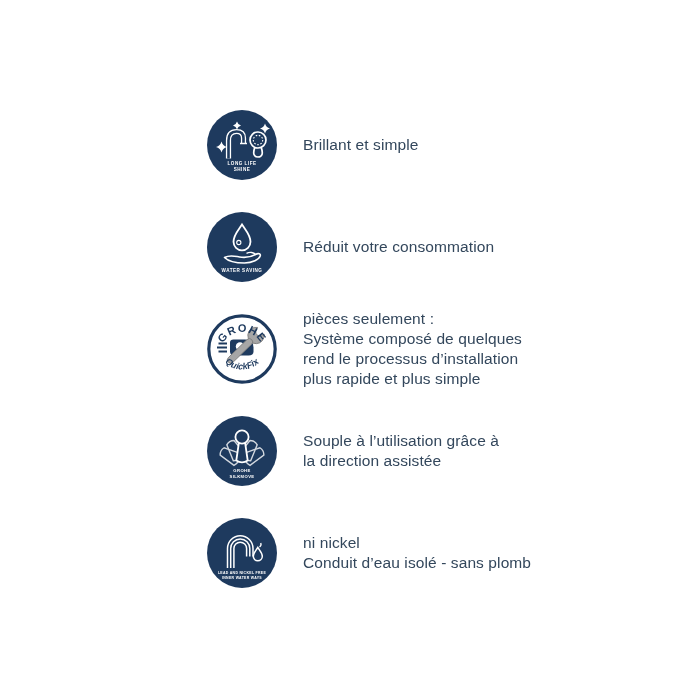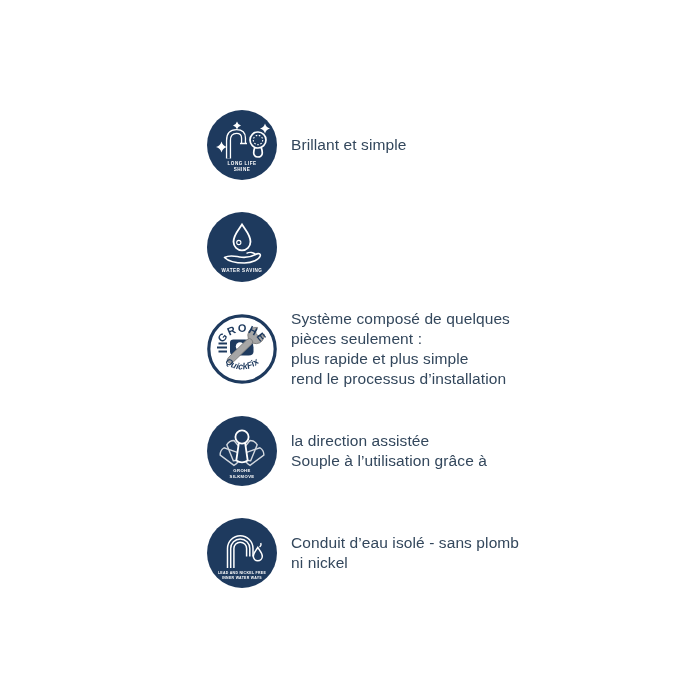--- a/index.html
+++ b/index.html
@@ -20,21 +20,21 @@
     align-items: center;
     height: 70px;
     margin-bottom: 32px;
   }
   .badge {
     flex: 0 0 70px;
     width: 70px;
     height: 70px;
   }
   .text {
-    margin-left: 14px;
+    margin-left: 26px;
     color: #33475c;
     font-size: 15.5px;
     line-height: 20px;
     white-space: nowrap;
     letter-spacing: 0.1px;
   }
   .text span { display: block; }
   .badge-label {
     fill: #ffffff;
     font-weight: bold;
@@ -83,20 +83,21 @@
         <path d="M35,12.5 C31.5,18 26.5,23 26.5,29.8 A8.5,8.5 0 0 0 43.5,29.8 C43.5,23 38.5,18 35,12.5 Z" stroke-width="1.8"></path>
         <circle cx="31.8" cy="30.5" r="2.1" stroke-width="1.1"></circle>
       </g>
       <g stroke="#ffffff" fill="none">
         <path d="M17.5,45.5 C23,42.5 28,44.3 32.5,45 C38,45.8 44,45 48.5,42.5 C51.5,40.8 54,41.8 53.2,44 C52,47.5 45.5,51 37.5,51 C29,51 21.5,49.5 17.5,45.5 Z" stroke-width="1.6" stroke-linejoin="round"></path>
         <path d="M48.8,42.6 C47,40.2 42.5,39.8 39.5,41.3" stroke-width="1.3"></path>
       </g>
       <text class="badge-label" x="35" y="59.5" font-size="4.6" letter-spacing="0.5">WATER SAVING</text>
     </svg>
     <div class="text">
+      <span>Réduit votre consommation</span>
     </div>
   </div>
 
   <div class="row">
     <svg class="badge" viewBox="0 0 70 70">
       <defs>
         <path id="qfTop" d="M13.5,39.5 A21.5,21.5 0 0 1 56.5,39.5" fill="none"></path>
         <path id="qfBot" d="M10.5,31 A24.5,24.5 0 0 0 59.5,31" fill="none"></path>
       </defs>
       <circle cx="35" cy="35" r="33.2" fill="#ffffff" stroke="#1e3a5e" stroke-width="3.2"></circle>
@@ -114,63 +115,63 @@
         <rect x="31.7" y="21.5" width="6.6" height="32.5" rx="3.3"></rect>
       </g>
       <text class="qf-arc" font-size="11" letter-spacing="1.2">
         <textPath href="#qfTop" startOffset="50%" text-anchor="middle">GROHE</textPath>
       </text>
       <text class="qf-arc" font-size="9" font-style="italic">
         <textPath href="#qfBot" startOffset="50%" text-anchor="middle">QuickFix</textPath>
       </text>
     </svg>
     <div class="text">
+      <span>pièces seulement :</span>
       <span>Système composé de quelques</span>
-      <span>pièces seulement :</span>
+      <span>rend le processus d’installation</span>
       <span>plus rapide et plus simple</span>
-      <span>rend le processus d’installation</span>
     </div>
   </div>
 
   <div class="row">
     <svg class="badge" viewBox="0 0 70 70">
       <circle cx="35" cy="35" r="35" fill="#1e3a5e"></circle>
       <g stroke="#ffffff" fill="none" stroke-width="1.4" opacity="0.8">
         <path d="M30.8,23.5 Q35,21 39.2,23.5 L41.8,40.5 Q35,44.5 28.2,40.5 Z" transform="rotate(-62 35 46)"></path>
         <path d="M30.8,23.5 Q35,21 39.2,23.5 L41.8,40.5 Q35,44.5 28.2,40.5 Z" transform="rotate(-31 35 46)"></path>
         <path d="M30.8,23.5 Q35,21 39.2,23.5 L41.8,40.5 Q35,44.5 28.2,40.5 Z" transform="rotate(31 35 46)"></path>
         <path d="M30.8,23.5 Q35,21 39.2,23.5 L41.8,40.5 Q35,44.5 28.2,40.5 Z" transform="rotate(62 35 46)"></path>
       </g>
       <g>
         <path d="M31.9,26.5 L29.3,44.5 Q35,48.2 40.7,44.5 L38.1,26.5" fill="#1e3a5e" stroke="#ffffff" stroke-width="1.8" stroke-linejoin="round"></path>
         <circle cx="35" cy="21" r="6.6" fill="#1e3a5e" stroke="#ffffff" stroke-width="1.8"></circle>
       </g>
       <text class="badge-label" x="35" y="56" font-size="4.2" letter-spacing="0.4">GROHE</text>
       <text class="badge-label" x="35" y="61.5" font-size="4.2" letter-spacing="0.4">SILKMOVE</text>
     </svg>
     <div class="text">
+      <span>Souple à l’utilisation grâce à</span>
       <span>la direction assistée</span>
-      <span>Souple à l’utilisation grâce à</span>
     </div>
   </div>
 
   <div class="row">
     <svg class="badge" viewBox="0 0 70 70">
       <circle cx="35" cy="35" r="35" fill="#1e3a5e"></circle>
       <g stroke="#ffffff" fill="none" stroke-width="1.5">
         <path d="M20.5,50 V30.5 A12.75,12.75 0 0 1 46,30.5 V38.5"></path>
         <path d="M23.7,50 V30.5 A9.55,9.55 0 0 1 42.8,30.5 V38.5"></path>
         <path d="M26.9,50 V30.5 A6.35,6.35 0 0 1 39.6,30.5 V38.5"></path>
       </g>
       <g>
         <path d="M50.8,29.5 C48.4,33.2 46.3,35.3 46.3,38.2 A4.5,4.5 0 0 0 55.3,38.2 C55.3,35.3 53.2,33.2 50.8,29.5 Z" fill="#1e3a5e" stroke="#ffffff" stroke-width="1.5"></path>
         <path d="M52.5,29 q2.3,-1.8 1.2,-4" fill="none" stroke="#ffffff" stroke-width="1.3"></path>
       </g>
       <text class="badge-label" x="35" y="55.5" font-size="3.5" letter-spacing="0.3">LEAD AND NICKEL FREE</text>
       <text class="badge-label" x="35" y="60.5" font-size="3.5" letter-spacing="0.3">INNER WATER WAYS</text>
     </svg>
     <div class="text">
+      <span>ni nickel</span>
       <span>Conduit d’eau isolé - sans plomb</span>
-      <span>ni nickel</span>
     </div>
   </div>
 
 </div>
 
 </body></html>

